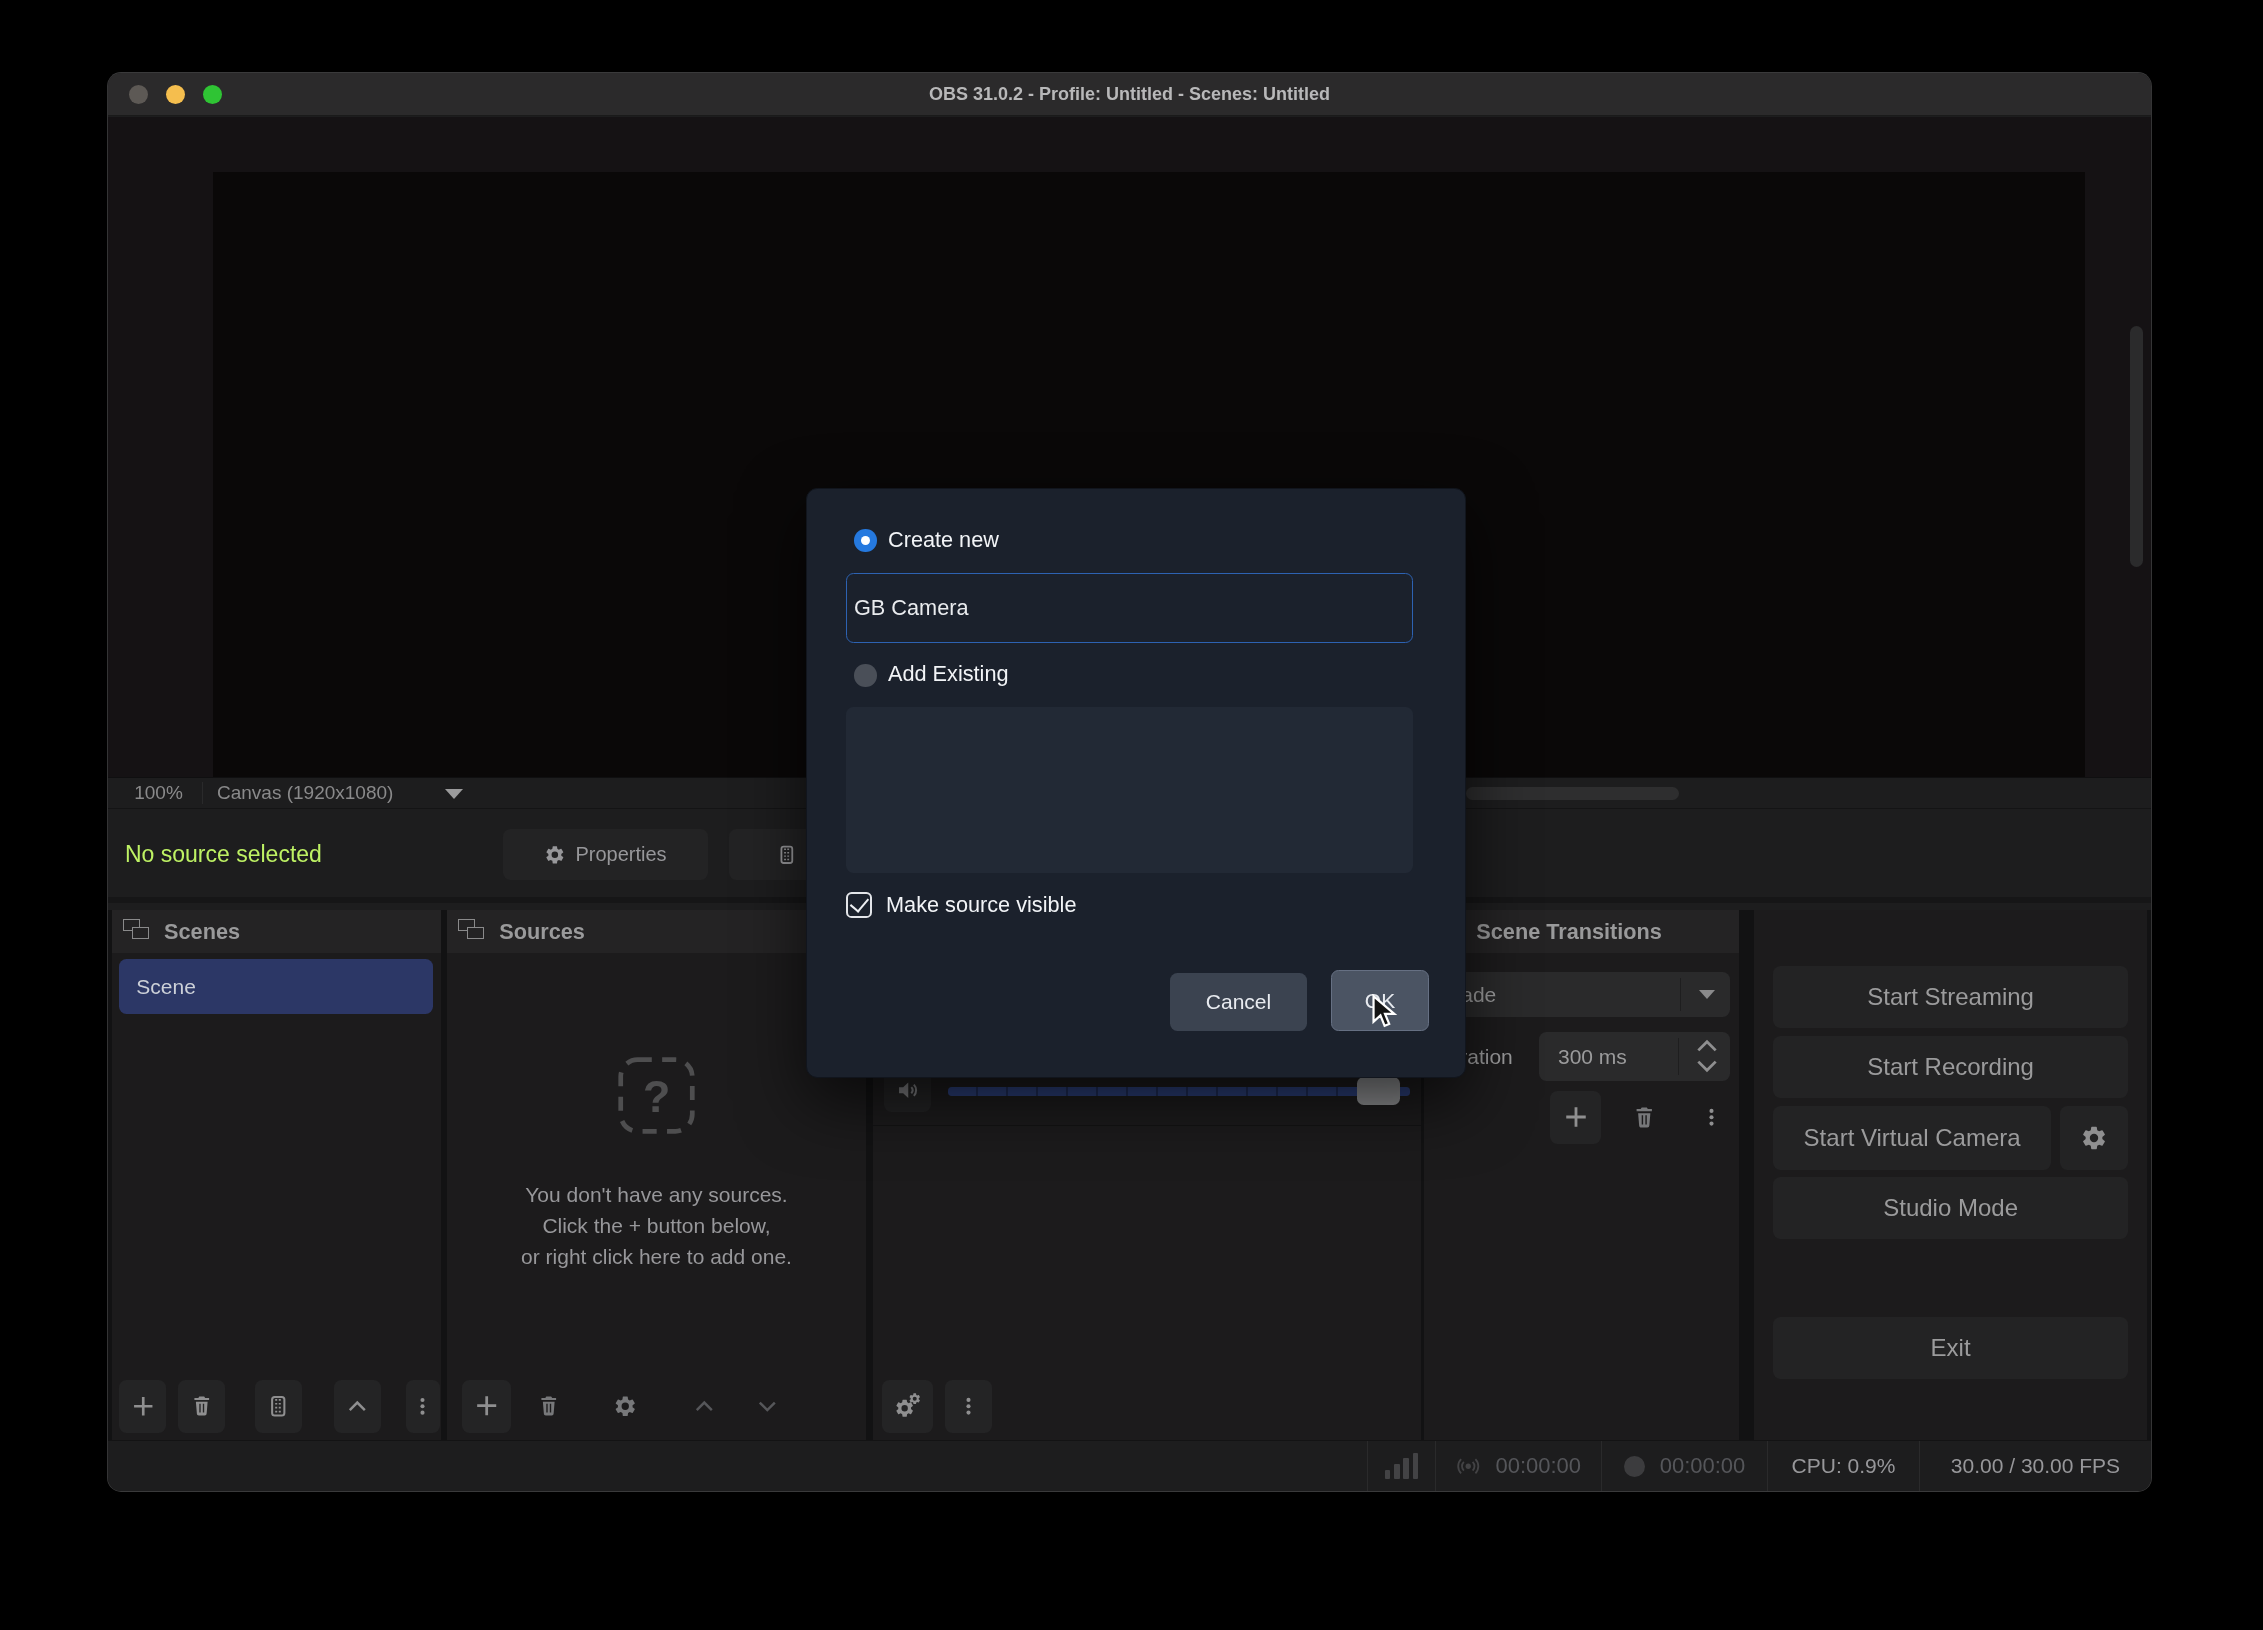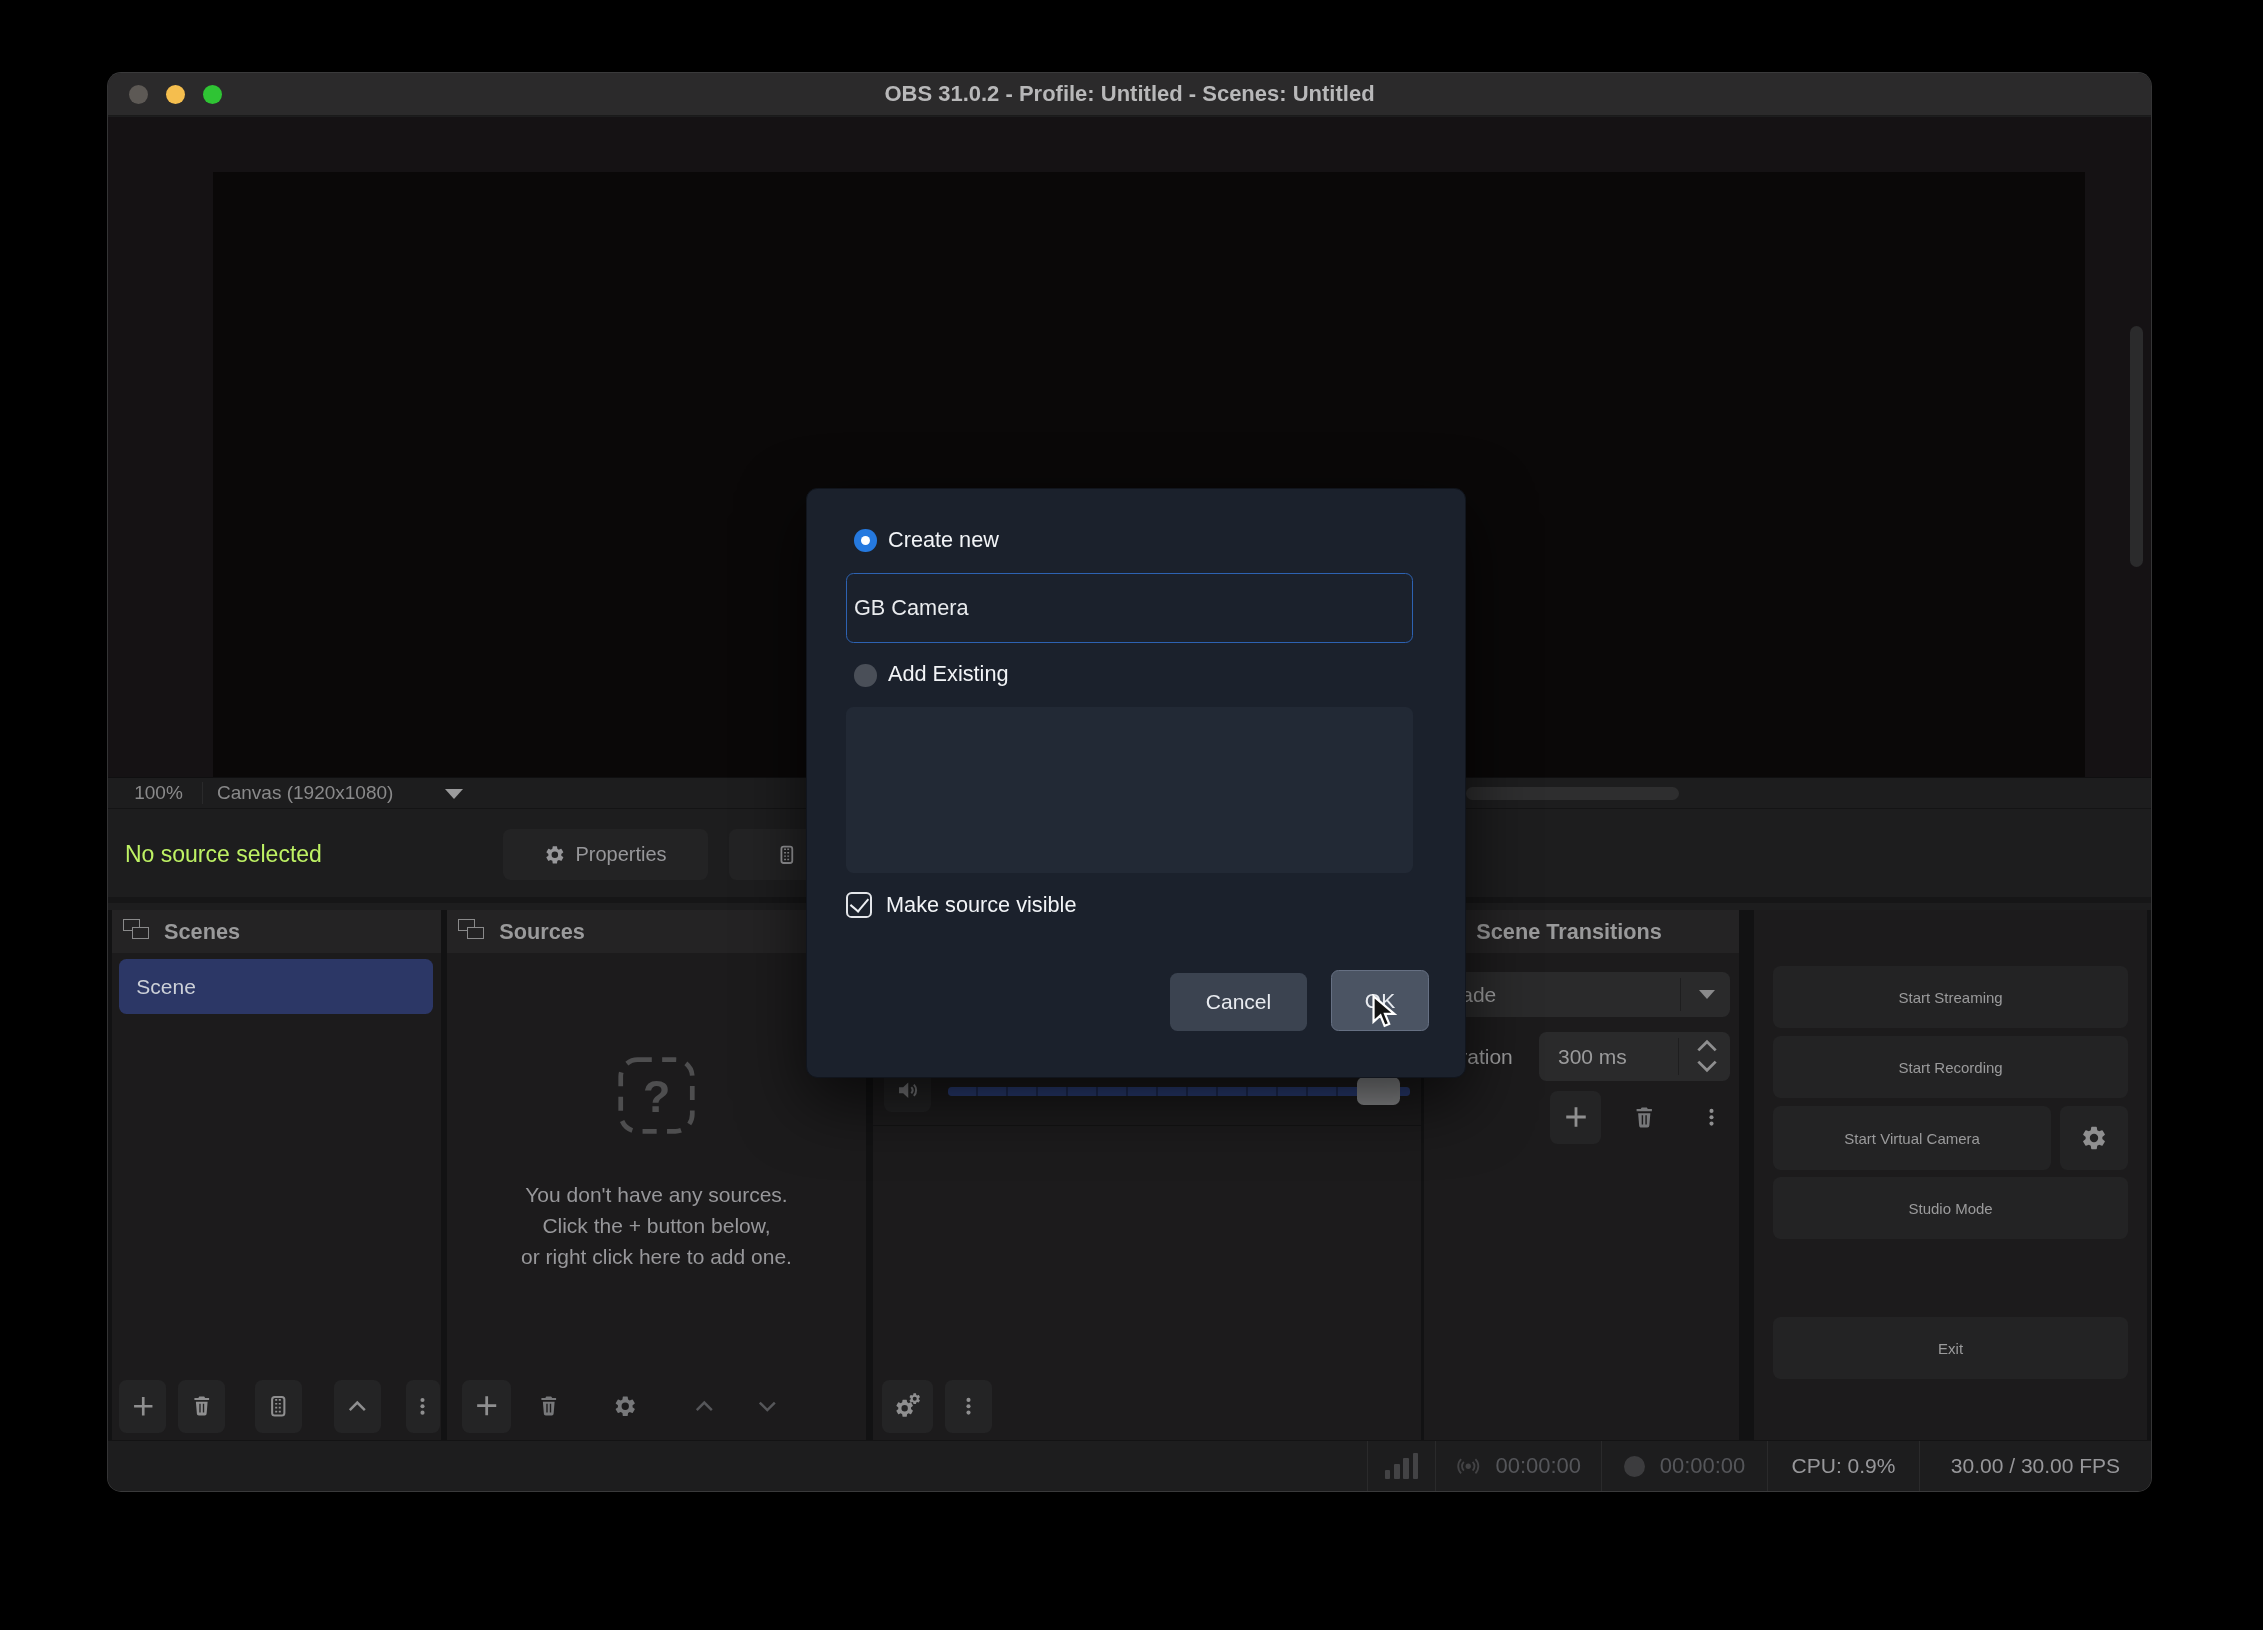--- a/index.html
+++ b/index.html
@@ -6,21 +6,21 @@
   html,body { background:#000; width:2264px; height:1631px; font-family:"Liberation Sans","DejaVu Sans",sans-serif; }
   #stage { position:absolute; left:0; top:0; width:2264px; height:1631px; background:#000; overflow:hidden; }
 
   
   #win { position:absolute; left:108px; top:73px; width:2043px; height:1418px; background:#1d1d1e;
          border-radius:13px; overflow:hidden; box-shadow:0 0 0 0.9px #3a3a3b, 0 28px 85px rgba(0,0,0,.8); }
 
   
   #titlebar { position:absolute; left:0; top:0; right:0; height:43px; background:#2b2a2b; border-bottom:0.9px solid #1a1a1a;
               display:flex; align-items:center; justify-content:center; }
-  #titlebar .title { color:#b8b8b9; font-weight:bold; font-size:22px; }
+  #titlebar .title { color:#b8b8b9; font-weight:bold; font-size:18px; }
   .lights { position:absolute; left:21px; top:12.2px; display:flex; gap:18px; }
   .light { width:19px; height:19px; border-radius:50%; }
 
   
   #preview { position:absolute; left:0; top:44px; right:0; height:660px; background:#151214; }
   #canvas  { position:absolute; left:105px; top:55px; right:66px; bottom:0; background:#0a0808; }
   #vscroll { position:absolute; right:8.5px; top:209px; width:12.2px; height:241px; background:#2b2b2c; border-radius:6.6px; }
 
   
   #canvas-strip { position:absolute; left:0; top:704px; right:0; height:32px; background:#1d1d1e; border-top:0.9px solid #0f0f10; border-bottom:0.9px solid #141415; }
@@ -80,21 +80,21 @@
   #tr-spin .combo-div { position:absolute; right:51px; top:5.6px; bottom:5.6px; width:0.9px; background:#1e1e1f; }
   #tr-spin .spin-arrows { position:absolute; right:9.4px; top:3.8px; display:flex; flex-direction:column; gap:1.9px; }
   #tr-toolbar { position:absolute; left:0; top:179px; right:0; height:60px; }
   #tr-toolbar .ft-btn, #tr-toolbar .ft-ico { top:1.9px; }
   #tr-add { left:126px; width:51px; }
   #tr-del { left:198px; }
   #tr-dots { left:267px; width:41px; }
 
   #dock-controls { left:1646px; right:3.8px; }
   .ctl-btn { position:absolute; left:19px; right:19px; height:62px; background:#232324; border-radius:7.5px;
-             display:flex; align-items:center; justify-content:center; color:#9b9b9c; font-size:15px; }
+             display:flex; align-items:center; justify-content:center; color:#9b9b9c; font-size:24px; }
   #ctl-stream { top:56px; }
   #ctl-record { top:126px; }
   #ctl-vcam  { top:196px; height:64px; right:96px; }
   #ctl-vcam-gear { position:absolute; top:196px; right:19px; width:68px; height:64px; background:#232324; border-radius:7.5px;
                    display:flex; align-items:center; justify-content:center; }
   #ctl-studio { top:267px; }
   #ctl-settings { top:337px; }
   #ctl-exit { top:407px; }
 
   

